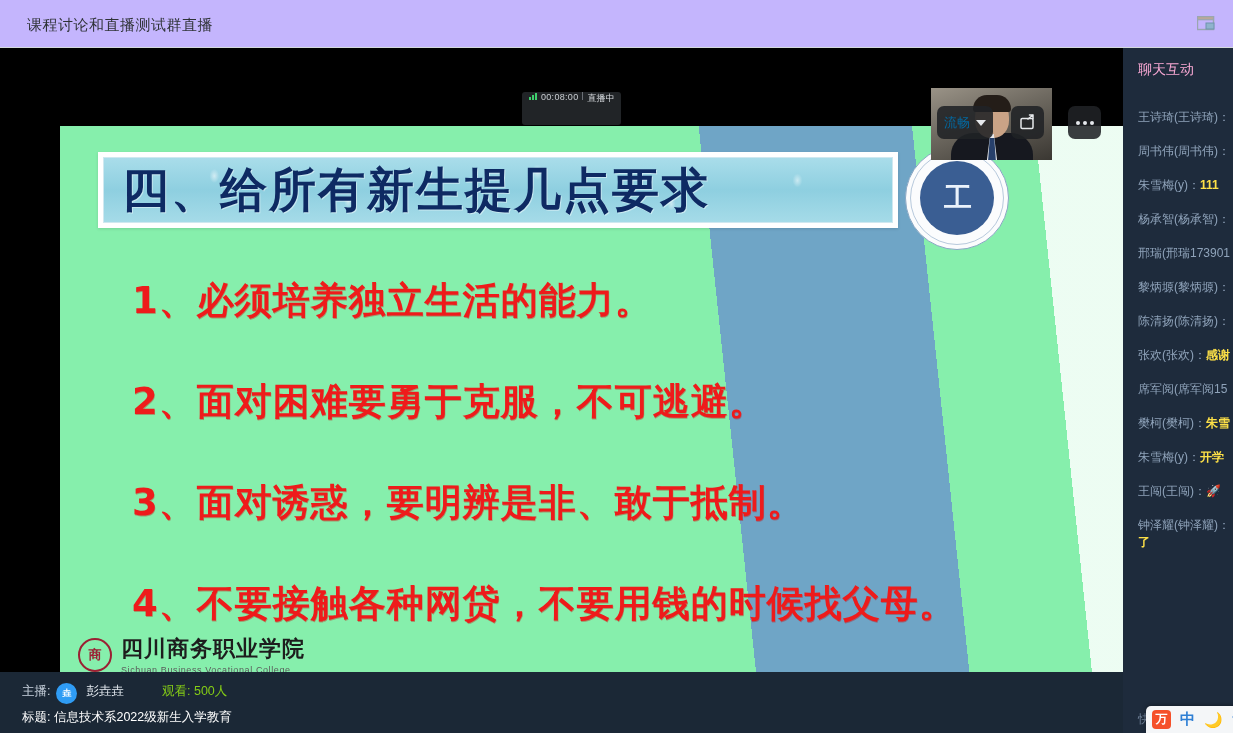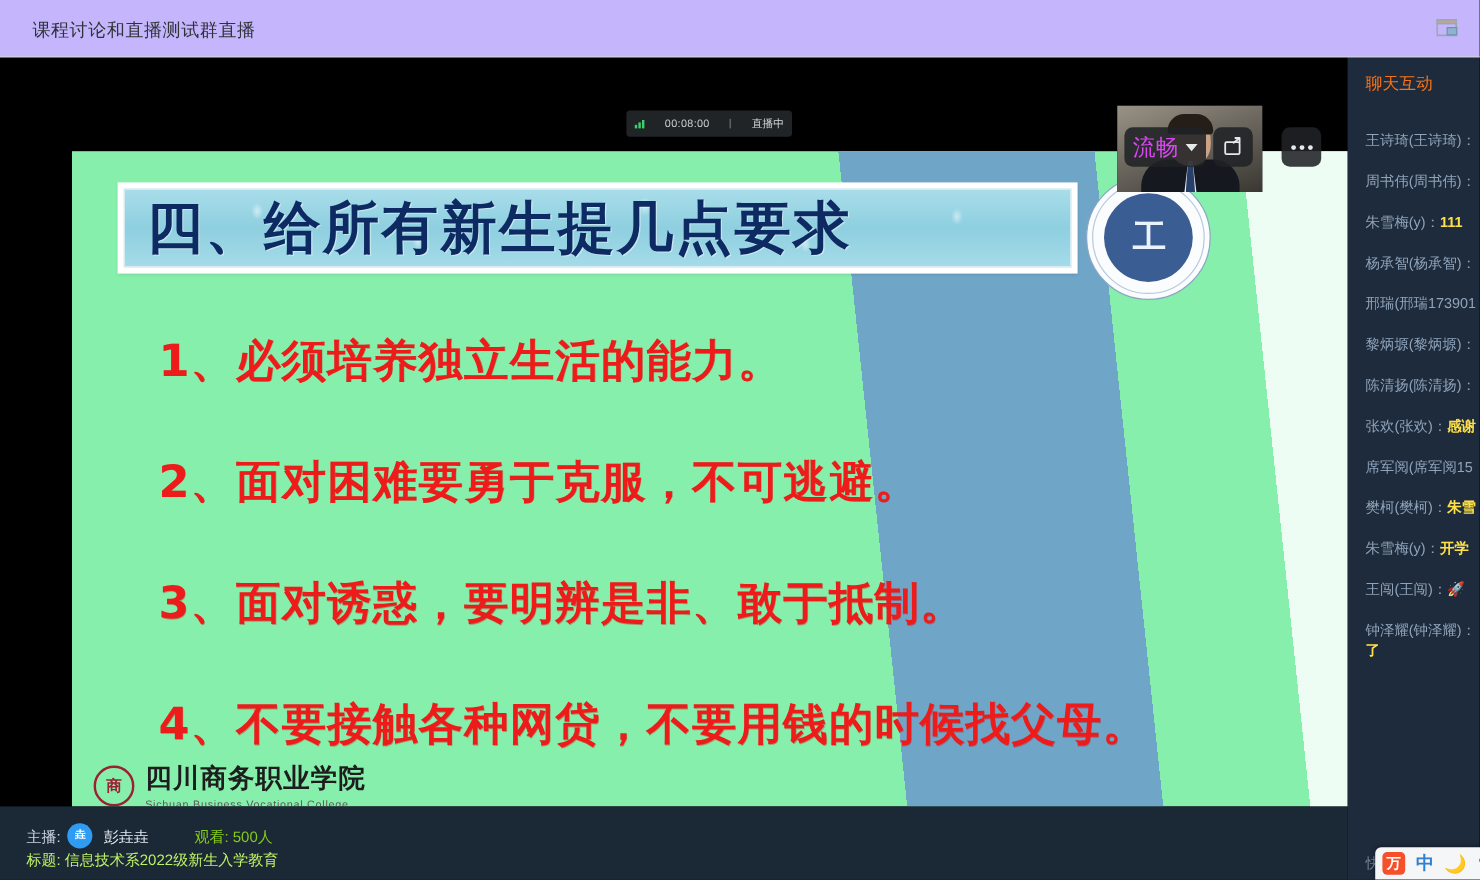--- a/index.html
+++ b/index.html
@@ -33,24 +33,24 @@
   .stage {
     position: absolute; left: 0; top: 48px;
     width: 1123px; height: 624px;
     background: #000;
     overflow: hidden;
   }
 
   
   .live-pill {
     position: absolute; left: 522px; top: 44px;
-    height: 22px; padding: 0 7px;
+    height: 33px; padding: 0 7px;
     background: rgba(40,44,48,.82);
     border-radius: 3px;
-    display: flex; align-items: center; gap: 17px;
+    display: flex; align-items: flex-start; gap: 4px;
     z-index: 6;
   }
   .sig-bars { display: flex; align-items: flex-end; gap: 1px; height: 8px; }
   .sig-bars i { width: 2px; background: #3ecf6d; display: block; }
   .sig-bars i:nth-child(1){ height: 3px; }
   .sig-bars i:nth-child(2){ height: 5px; }
   .sig-bars i:nth-child(3){ height: 7px; }
   .live-time { font-size: 9px; color: #c9cdd1; letter-spacing: .3px; }
   .live-sep { width: 1px; height: 8px; background: #6b7076; }
   .live-tag { font-size: 9px; color: #d8dce0; }
@@ -218,21 +218,21 @@
   
   .ctl-group {
     position: absolute; left: 937px; top: 58px;
     height: 33px;
     background: rgba(32,34,37,.88);
     border-radius: 7px;
     display: flex; align-items: center;
     padding: 0 7px; gap: 6px;
     z-index: 7;
   }
-  .quality-label { font-size: 19px; color: #d946ef; }
+  .quality-label { font-size: 13px; color: #0369a1; }
   .caret {
     width: 0; height: 0;
     border-left: 5px solid transparent;
     border-right: 5px solid transparent;
     border-top: 6px solid #e6e9ec;
     cursor: pointer;
   }
   .share-btn {
     width: 33px; height: 33px;
     background: rgba(32,34,37,.88);
@@ -254,45 +254,45 @@
     background: #e6e9ec; display: block;
   }
 
   
   .info-bar {
     position: absolute; left: 0; top: 672px;
     width: 1123px; height: 61px;
     background: #1b2836;
     padding: 11px 0 0 22px;
   }
-  .info-row1 { display: flex; align-items: flex-end; height: 24px; }
+  .info-row1 { display: flex; align-items: flex-start; height: 24px; }
   .info-label { font-size: 12.5px; color: #cbd5e0; }
   .avatar {
     width: 21px; height: 21px; border-radius: 50%;
     background: #2f9cf4;
     display: flex; align-items: center; justify-content: center;
     color: #ffffff; font-size: 9px; font-weight: 700;
     margin: 0 9px 0 6px;
     font-family: "DejaVu Sans", sans-serif;
     overflow: hidden; line-height: 1;
   }
   .host-name { font-size: 12.5px; color: #e4eaf0; }
   .viewers { font-size: 12.5px; color: #84cc16; margin-left: 38px; }
-  .info-row2 { margin-top: 2px; font-size: 12.5px; color: #bef264; }
+  .info-row2 { margin-top: 2px; font-size: 12.5px; color: #ffffff; }
 
   
   .chat-panel {
     position: absolute; left: 1123px; top: 48px;
     width: 110px; height: 685px;
     background: #1e2b3c;
     overflow: hidden;
   }
   .chat-title {
     position: absolute; left: 15px; top: 13px;
-    font-size: 14px; color: #f97316;
+    font-size: 14px; color: #f9a8d4;
   }
   .chat-list {
     position: absolute; left: 0; top: 36px;
     width: 110px; height: 620px;
     overflow: hidden;
   }
   .chat-msg {
     padding: 0 0 0 15px;
     margin-bottom: 17px;
     font-size: 12px;

